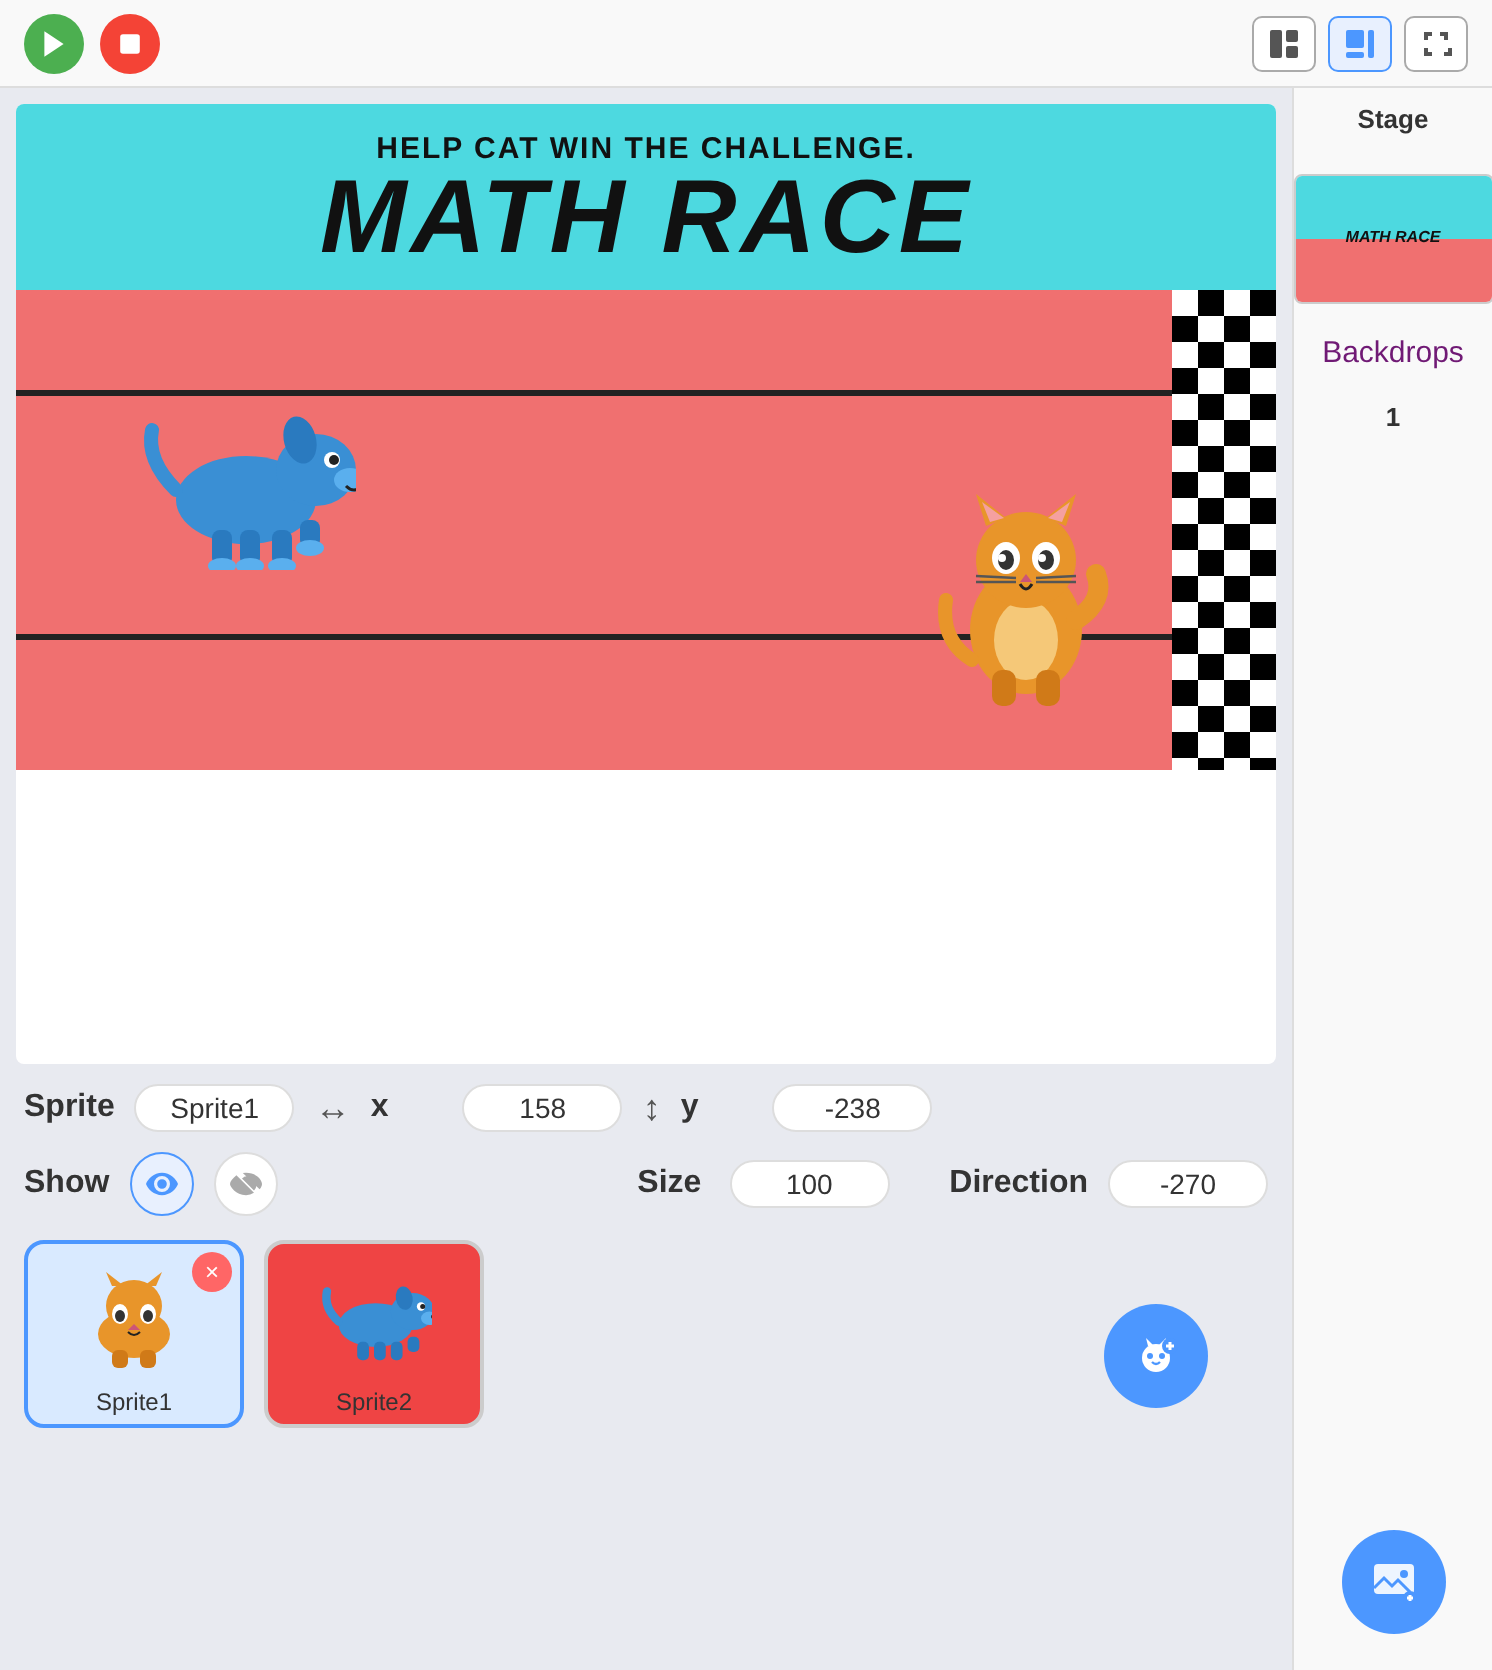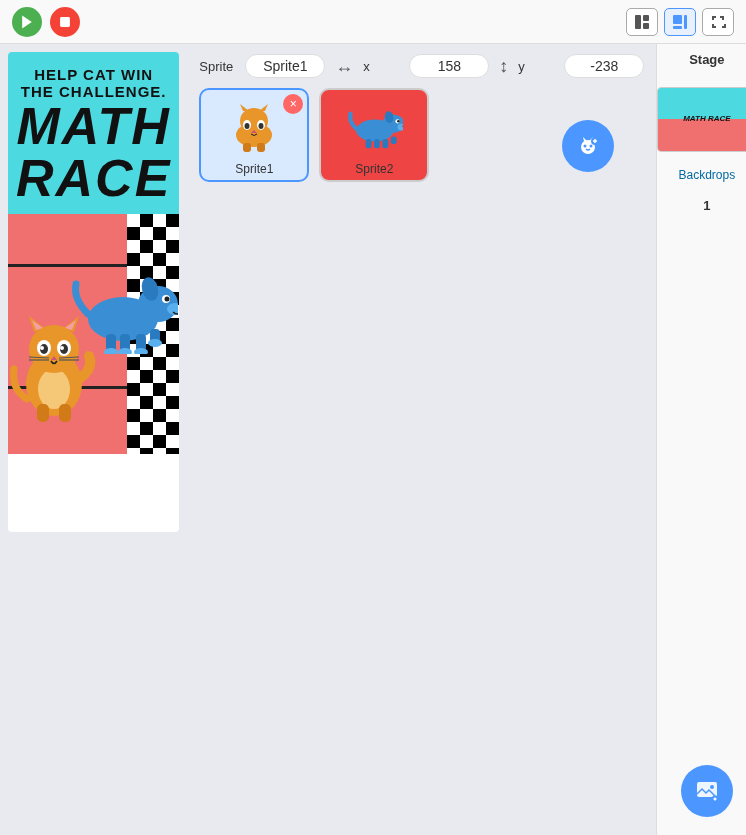--- a/index.html
+++ b/index.html
@@ -55,20 +55,21 @@
     
     .main-content {
       display: flex;
       height: calc(835px - 44px);
     }
 
     
     .left-panel {
       flex: 1;
       display: flex;
+      flex-direction: column;
       background: #e8eaf0;
     }
 
     
     .stage-view {
       background: #fff;
       margin: 8px 8px 0 8px;
       border-radius: 4px;
       overflow: hidden;
       position: relative;
@@ -161,23 +162,23 @@
       flex: 1;
     }
 
     .sprite-row {
       display: flex;
       align-items: center;
       gap: 10px;
       margin-bottom: 10px;
     }
     .label-text {
-      font-size: 13px;
+      font-size: 16px;
       color: #333;
-      font-weight: 400;
+      font-weight: 700;
       min-width: 36px;
     }
     .value-pill {
       background: white;
       border: 1.5px solid #ddd;
       border-radius: 20px;
       padding: 3px 14px;
       font-size: 14px;
       color: #333;
       min-width: 80px;
@@ -297,22 +298,22 @@
       font-weight: 900;
       font-style: italic;
       color: #111;
       text-align: center;
       line-height: 1.1;
       background: linear-gradient(to bottom, #4dd9e0 50%, #f07070 50%);
       width: 100%; height: 100%;
       display: flex; align-items: center; justify-content: center;
     }
     .backdrop-label {
-      font-size: 12px;
-      color: #0369a1;
+      font-size: 15px;
+      color: #701a75;
       text-align: center;
     }
     .backdrop-count {
       font-size: 13px;
       font-weight: 600;
       color: #333;
     }
 
     .add-backdrop-btn {
       width: 52px; height: 52px;
@@ -470,20 +471,39 @@
         <span class="label-text">Sprite</span>
         <span class="value-pill">Sprite1</span>
         <span class="coord-icon">↔</span>
         <span class="label-text">x</span>
         <span class="value-pill">158</span>
         <span class="coord-icon">↕</span>
         <span class="label-text">y</span>
         <span class="value-pill">-238</span>
       </div>
 
+      <div class="show-row">
+        <span class="label-text">Show</span>
+        <button class="show-btn active">
+          <svg width="16" height="16" viewBox="0 0 20 14" fill="#4c97ff">
+            <path d="M10 0C5 0 1 4 0 7c1 3 5 7 10 7s9-4 10-7C19 4 15 0 10 0zm0 12a5 5 0 1 1 0-10 5 5 0 0 1 0 10zm0-8a3 3 0 1 0 0 6 3 3 0 0 0 0-6z"></path>
+          </svg>
+        </button>
+        <button class="show-btn">
+          <svg width="16" height="16" viewBox="0 0 20 18" fill="#aaa">
+            <path d="M1 1l18 16M7.5 5.5A5 5 0 0 1 15 13M4 3.5C1.5 5.5 0 7.5 0 9s3.5 7 10 7a11 11 0 0 0 5-1.5M8 2.2A11 11 0 0 1 10 2c6.5 0 10 4.5 10 7 0 1-.5 2.2-1.5 3.3"></path>
+          </svg>
+        </button>
+        <span style="flex:1"></span>
+        <span class="label-text">Size</span>
+        <span class="value-pill">100</span>
+        <span style="width:10px"></span>
+        <span class="label-text">Direction</span>
+        <span class="value-pill">-270</span>
+      </div>
 
       <div class="bottom-area">
         <div class="sprites-grid">
 
           <div class="sprite-card selected">
             <button class="delete-btn">×</button>
             <div class="sprite-img-area">
               <svg class="sprite1-thumb" viewBox="0 0 58 50" xmlns="http://www.w3.org/2000/svg">
                 <ellipse cx="29" cy="32" rx="18" ry="12" fill="#e8952a"></ellipse>
                 <ellipse cx="29" cy="18" rx="14" ry="13" fill="#e8952a"></ellipse>

